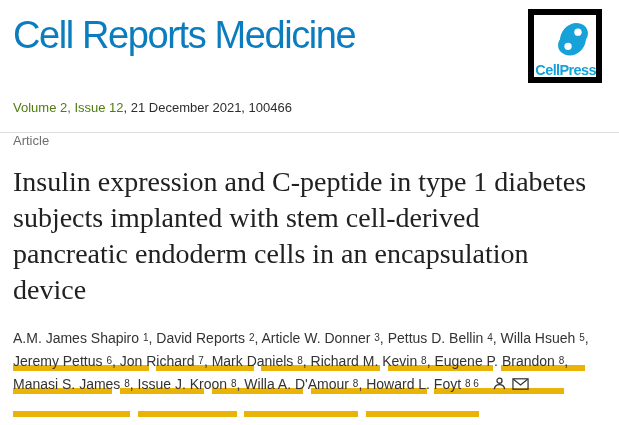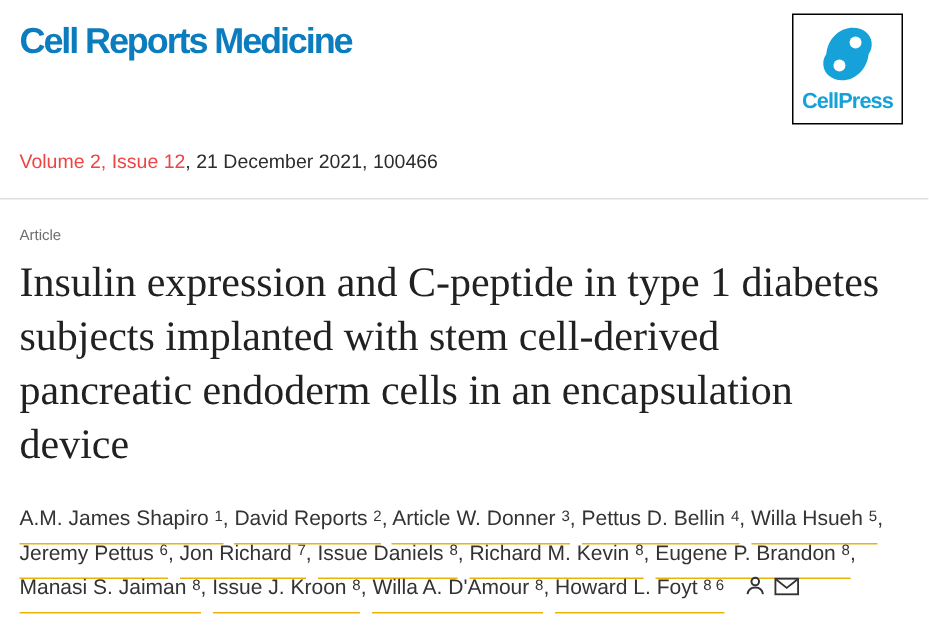--- a/index.html
+++ b/index.html
@@ -10,35 +10,35 @@
 
   
   .header-row {
     display: flex;
     justify-content: space-between;
     align-items: flex-start;
     padding: 9px 17px 0 13px;
   }
   .journal-title {
     margin-top: 5px;
-    font-size: 24px;
-    font-weight: bold;
+    font-size: 38px;
+    font-weight: normal;
     letter-spacing: -1.4px;
     color: #0b7dbe;
     line-height: 1.15;
     white-space: nowrap;
   }
   .logo-box {
     width: 74px;
     height: 74px;
-    border: 1px solid #000000;
+    border: 6px solid #000000;
     background: #fff;
     display: flex;
     flex-direction: column;
-    align-items: center;
+    align-items: flex-end;
     justify-content: flex-start;
     padding-top: 3px;
     cursor: pointer;
     flex: 0 0 auto;
   }
   .logo-swirl { width: 46px; height: 46px; display: block; }
   .logo-text {
     font-size: 14.5px;
     font-weight: bold;
     letter-spacing: -0.6px;
@@ -48,40 +48,39 @@
   }
 
   
   .issue-line {
     padding: 0 13px;
     margin-top: 16px;
     font-size: 13px;
     color: #2d2d2d;
     line-height: 18px;
   }
-  .issue-link { color: #ef4444; text-decoration: none; cursor: pointer; }
+  .issue-link { color: #4d7c0f; text-decoration: none; cursor: pointer; }
 
   .divider {
     border: none;
     border-top: 1px solid #dedede;
     margin-top: 15px;
     width: 100%;
   }
 
   
   .article-type {
     padding: 0 13px;
-    margin-top: 17px;
-    font-size: 10px;
+    font-size: 13px;
     color: #6e6e6e;
     line-height: 16px;
   }
   .article-title {
     padding: 0 13px;
-    margin-top: 5px;
+    margin-top: 15px;
     width: 606px;
     font-family: "Liberation Serif", serif;
     font-weight: normal;
     font-size: 28px;
     line-height: 36px;
     color: #212121;
   }
 
   
   .authors {
@@ -90,22 +89,22 @@
     width: 612px;
     font-size: 14px;
     line-height: 23px;
     color: #333;
   }
   .author-item { white-space: normal; }
   .author-item:not(:last-of-type)::after { content: ", "; }
   .author-link {
     color: #333;
     text-decoration: none;
-    border-bottom: 1px solid #eab308;
-    padding-bottom: 9px;
+    border-bottom: 6px solid #eab308;
+    padding-bottom: 19px;
     cursor: pointer;
   }
   .author-sup {
     font-size: 10px;
     vertical-align: top;
     position: relative;
     top: -1px;
   }
   .author-icons { white-space: nowrap; margin-left: 4px; }
   .author-icons svg { vertical-align: -2px; margin-left: 5px; cursor: pointer; }
@@ -147,27 +146,27 @@
   <span class="author-item"><a class="author-link"><span>Article W. Donner</span>&nbsp;<sup class="author-sup">3</sup></a></span>
 
   <span class="author-item"><a class="author-link"><span>Pettus D. Bellin</span>&nbsp;<sup class="author-sup">4</sup></a></span>
 
   <span class="author-item"><a class="author-link"><span>Willa Hsueh</span>&nbsp;<sup class="author-sup">5</sup></a></span>
 
   <span class="author-item"><a class="author-link"><span>Jeremy Pettus</span>&nbsp;<sup class="author-sup">6</sup></a></span>
 
   <span class="author-item"><a class="author-link"><span>Jon Richard</span>&nbsp;<sup class="author-sup">7</sup></a></span>
 
-  <span class="author-item"><a class="author-link"><span>Issue Daniels</span>&nbsp;<sup class="author-sup">8</sup></a></span>
+  <span class="author-item"><a class="author-link"><span>Mark Daniels</span>&nbsp;<sup class="author-sup">8</sup></a></span>
 
   <span class="author-item"><a class="author-link"><span>Richard M. Kevin</span>&nbsp;<sup class="author-sup">8</sup></a></span>
 
   <span class="author-item"><a class="author-link"><span>Eugene P. Brandon</span>&nbsp;<sup class="author-sup">8</sup></a></span>
 
-  <span class="author-item"><a class="author-link"><span>Manasi S. Jaiman</span>&nbsp;<sup class="author-sup">8</sup></a></span>
+  <span class="author-item"><a class="author-link"><span>Manasi S. James</span>&nbsp;<sup class="author-sup">8</sup></a></span>
 
   <span class="author-item"><a class="author-link"><span>Issue J. Kroon</span>&nbsp;<sup class="author-sup">8</sup></a></span>
 
   <span class="author-item"><a class="author-link"><span>Willa A. D'Amour</span>&nbsp;<sup class="author-sup">8</sup></a></span>
 
   <span class="author-item"><a class="author-link"><span>Howard L. Foyt</span>&nbsp;<sup class="author-sup">8 6</sup></a></span>
 </span><span class="author-icons"><svg width="15" height="15" viewBox="0 0 16 16" fill="none" stroke="#333" stroke-width="1.4" xmlns="http://www.w3.org/2000/svg">
         <circle cx="8" cy="5" r="2.7"></circle>
         <path d="M2.5 14 C 3 10.6, 5.3 9.2, 8 9.2 C 10.7 9.2, 13 10.6, 13.5 14"></path>
       </svg><svg width="17" height="14" viewBox="0 0 18 14" fill="none" stroke="#333" stroke-width="1.3" xmlns="http://www.w3.org/2000/svg">

